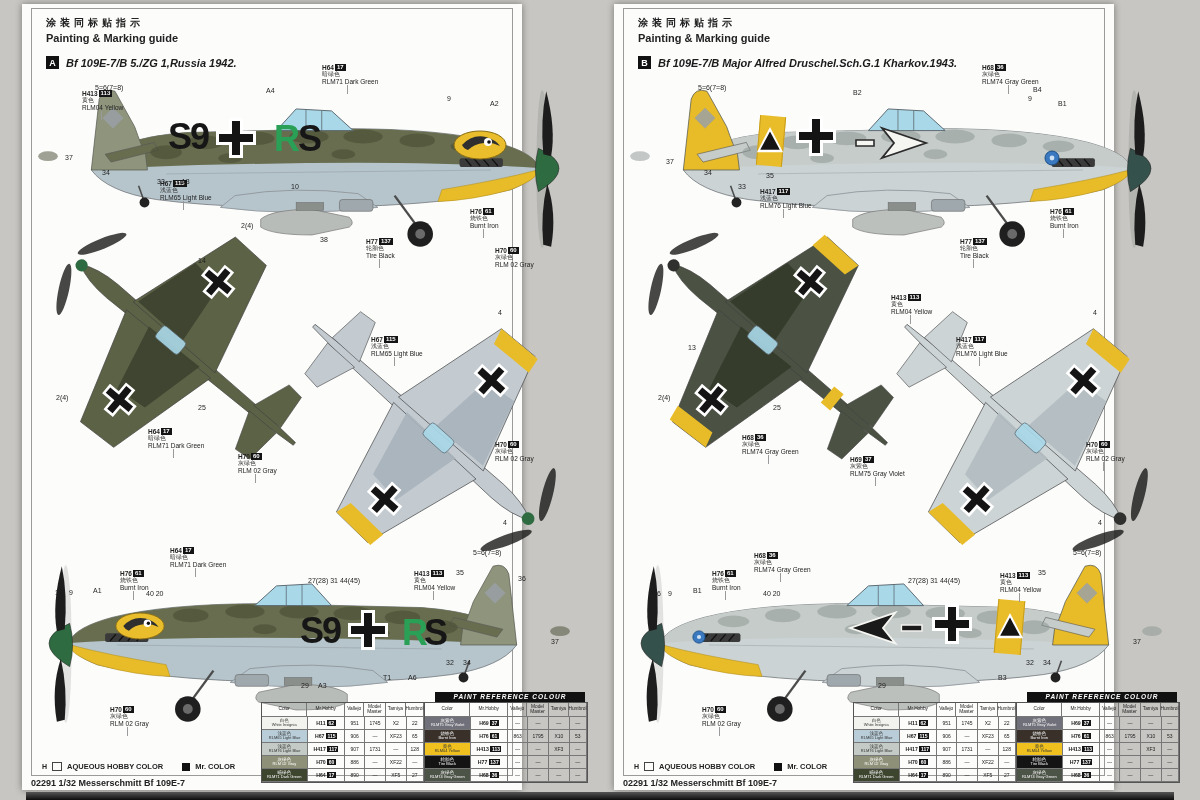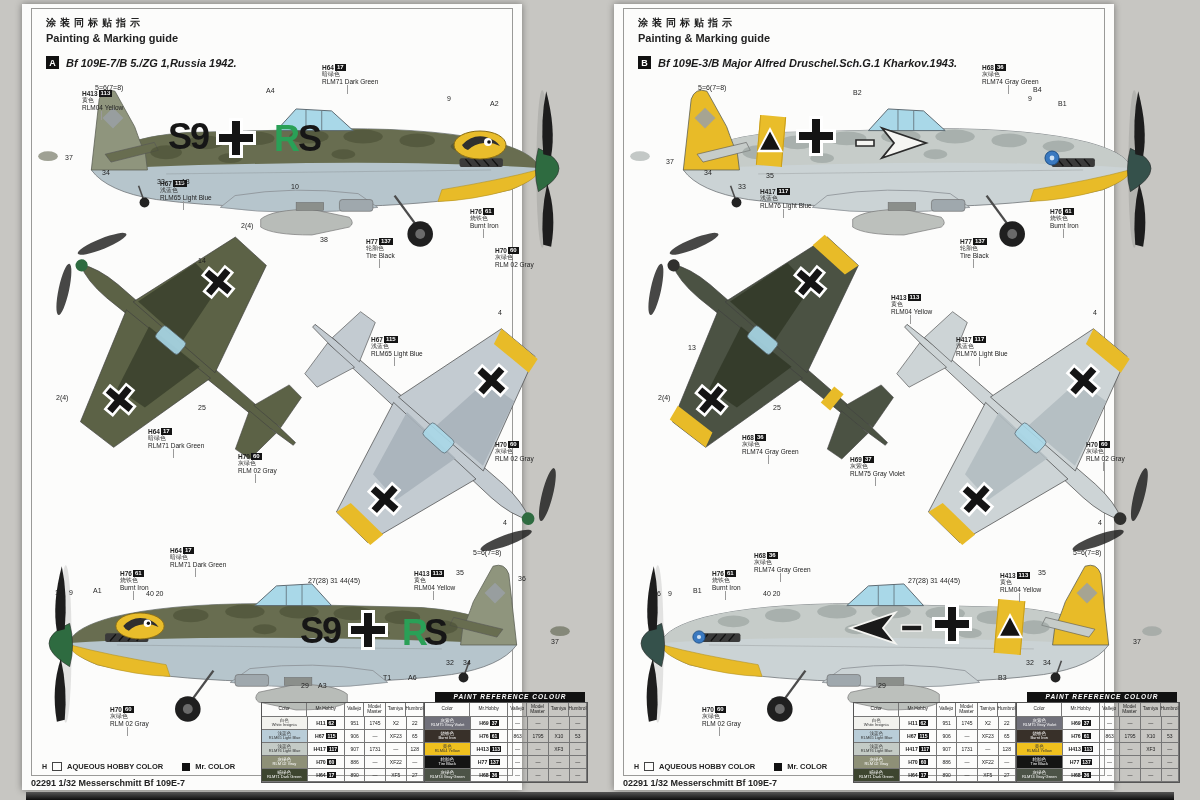--- a/index.html
+++ b/index.html
@@ -535,21 +535,21 @@
   </div>
 
   <div class="page" id="pageB">
     <div class="frame"></div>
     <div class="hdr">
       <div class="hdr-cn">涂装同标贴指示</div>
       <div class="hdr-en">Painting &amp; Marking guide</div>
     </div>
     <div class="variant">
       <span class="vletter">B</span>
-      <span class="vtitle">Bf 109E-3/B Major Alfred Druschel.Sch.G.1 Kharkov.1943.</span>
+      <span class="vtitle">Bf 109E-7/B Major Alfred Druschel.Sch.G.1 Kharkov.1943.</span>
     </div>
 
     <svg class="art-svg palB-side" style="left:26px;top:70px" width="512" height="190" viewBox="0 0 520 190">
         <use href="#side"></use>
       </svg>
     <svg class="art-svg palB-pvtop" style="left:14px;top:218px" width="300" height="262" viewBox="0 0 340 300">
       <g transform="rotate(40 170 150)">
           <use href="#planview"></use>
         </g>
       </svg>

